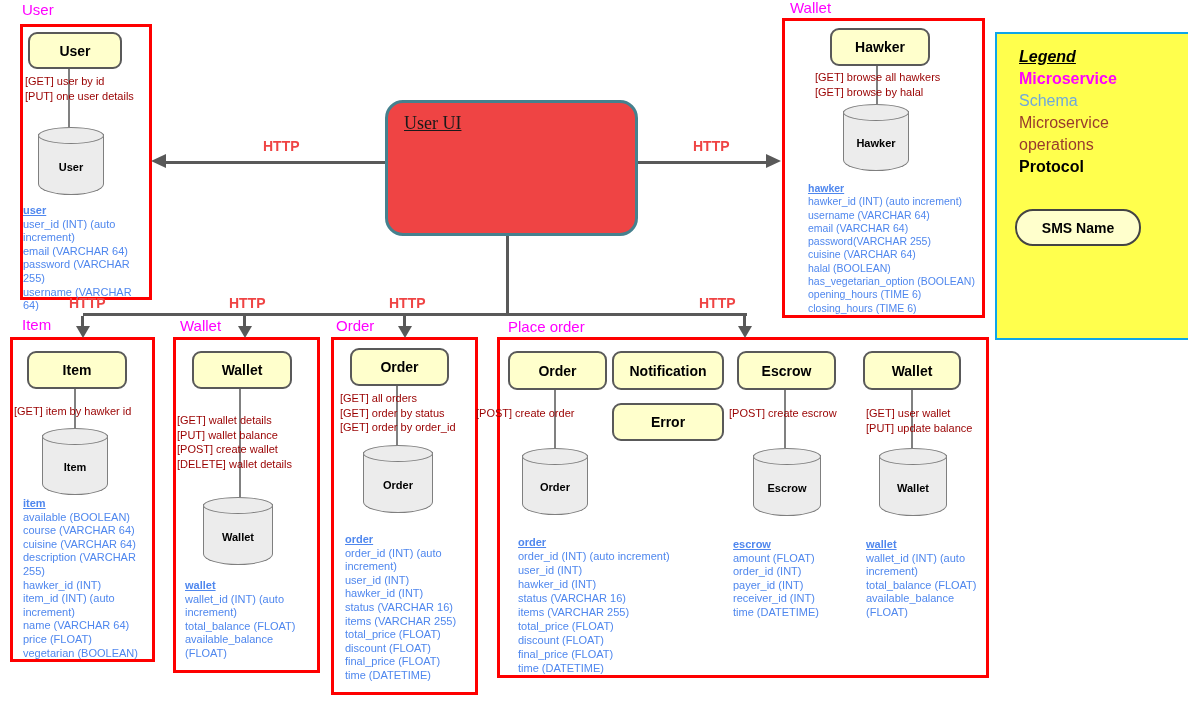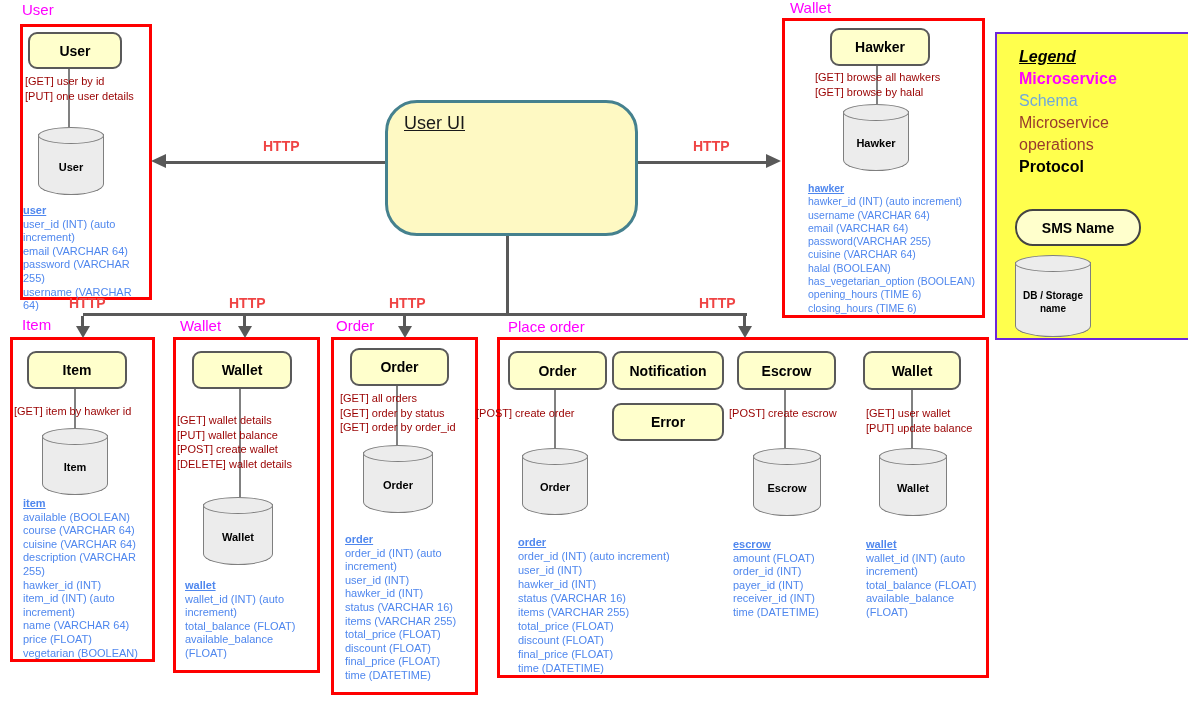--- a/index.html
+++ b/index.html
@@ -34,25 +34,25 @@
   .cylinder{position:absolute;z-index:2;}
   .cyl-body{position:absolute;left:0;right:0;top:7px;bottom:0;background:#ececec;
     border:1.5px solid #7f7f7f;border-top:none;
     border-radius:0 0 50% 50% / 0 0 11px 11px;}
   .cyl-top{position:absolute;left:0;right:0;top:0;height:15px;background:#ececec;
     border:1.5px solid #7f7f7f;border-radius:50%;}
   .cyl-label{position:absolute;left:2px;right:2px;top:15px;bottom:4px;display:flex;
     align-items:center;justify-content:center;text-align:center;
     font-weight:bold;font-size:11px;color:#000;}
   
-  .uibox{position:absolute;border:3px solid #45818e;border-radius:32px;background:#fef9c3;z-index:3;}
+  .uibox{position:absolute;border:3px solid #45818e;border-radius:18px;background:#ef4444;z-index:3;font-family:Liberation Serif, serif;}
   .ui-title{font-size:18px;color:#1a1a1a;text-decoration:underline;margin:10px 0 4px 16px;}
   .ui-lines{margin-left:16px;font-size:11px;line-height:13.6px;color:#333;}
   
-  .legend{position:absolute;background:#ffff4d;border:2px solid #6d28d9;z-index:3;}
+  .legend{position:absolute;background:#ffff4d;border:2px solid #0ea5e9;z-index:3;}
   .lg-line{font-size:16px;line-height:22px;}
   .lg-title{font-weight:bold;font-style:italic;text-decoration:underline;color:#000;}
   .lg-ms{font-weight:bold;color:#ff00ff;}
   .lg-table{font-weight:bold;color:#4a86e8;}
   .lg-light{color:#6fa8dc;}
   .lg-proto{font-weight:bold;color:#000;}
   .lg-ops{color:#983b2d;}
   .sms-box{position:absolute;background:#ffffcc;border:2px solid #444;border-radius:18px;
     display:flex;align-items:center;justify-content:center;font-weight:bold;font-size:14px;}
   .lg-cyl-label{font-size:10px;line-height:13px;}
@@ -146,25 +146,20 @@
 
   <div class="legend" style="left:995px;top:32px;width:199px;height:304px;">
     <div style="position:absolute;left:22px;top:12px;width:160px;">
       <div class="lg-line lg-title">Legend</div>
       <div class="lg-line lg-ms">Microservice</div>
       <div class="lg-line lg-light">Schema</div>
       <div class="lg-line lg-ops" style="width:125px;">Microservice operations</div>
       <div class="lg-line lg-proto">Protocol</div>
     </div>
     <div class="sms-box" style="left:18px;top:175px;width:122px;height:33px;">SMS Name</div>
-    <div class="cylinder" style="left:18px;top:221px;width:76px;height:82px;">
-      <div class="cyl-body"></div>
-      <div class="cyl-top"></div>
-      <div class="cyl-label lg-cyl-label" style="left:8px;right:8px;">DB / Storage name</div>
-    </div>
   </div>
 
   <div class="tag" style="left:22px;top:317px;">Item</div>
   <div class="redbox" style="left:10px;top:337px;width:139px;height:319px;"></div>
   <div class="conn" style="left:74px;top:384px;height:47px;"></div>
   <div class="svc" style="left:27px;top:351px;width:96px;height:34px;">Item</div>
   <div class="ops" style="left:14px;top:404px;width:136px;">
       <div>[GET] item by hawker id</div>
     </div>
   <div class="cylinder" style="left:42px;top:428px;width:66px;height:67px;">

